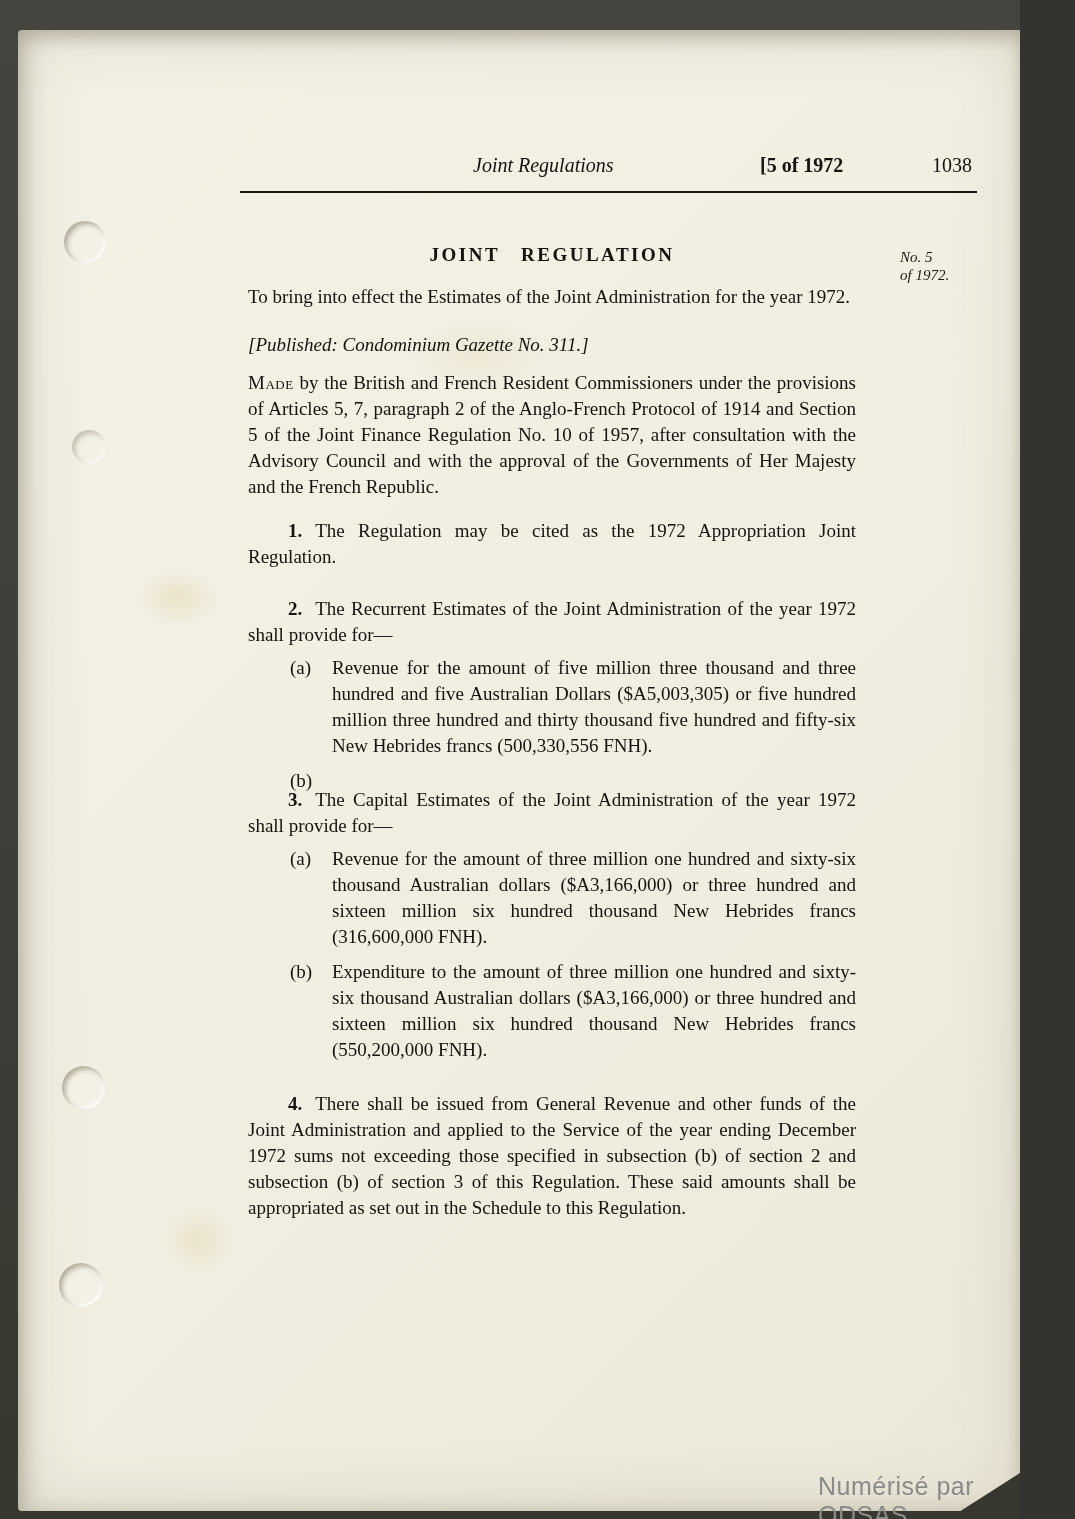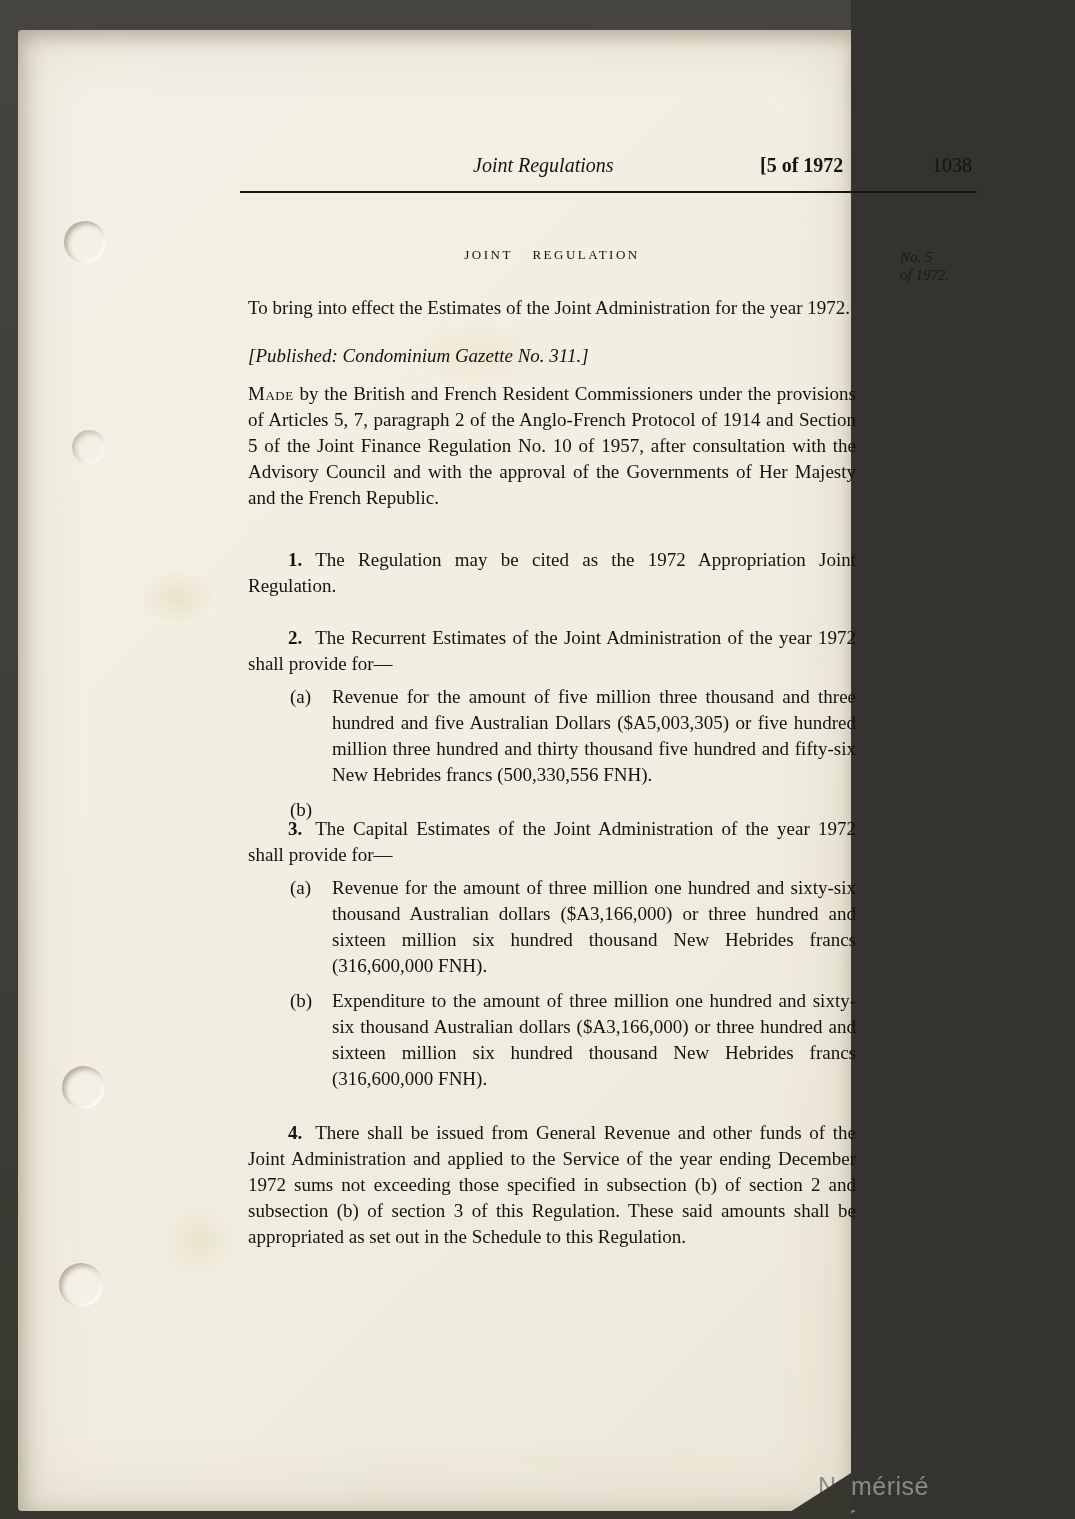--- a/index.html
+++ b/index.html
@@ -4,21 +4,21 @@
 <style>
   * { margin:0; padding:0; box-sizing:border-box; }
   html,body { width:1075px; height:1519px; }
   body {
     background:#34332f;
     font-family:"Liberation Serif", serif;
     overflow:hidden;
   }
   .scan {
     position:relative;
-    width:851px; height:1519px;
+    width:1020px; height:1519px;
     background:linear-gradient(180deg,#45443e 0%, #3e3d38 60%, #38372f 100%);
   }
   .paper {
     position:absolute; left:18px; top:30px; right:0; bottom:8px;
     background:linear-gradient(135deg,#f3f0e5 0%, #f1eee1 55%, #ece8d9 100%);
     box-shadow:
       inset 0 0 70px rgba(105,95,70,.16),
       inset 10px 0 20px rgba(105,95,70,.20),
       inset 0 9px 16px rgba(105,95,70,.25);
     border-radius:4px 0 0 4px;
@@ -52,31 +52,32 @@
     font-size:15px; line-height:18px; color:#1a1913;font-style:italic;
   }
   .marginnote span { display:block; }
 
   .doc {
     position:absolute; left:230px; top:212px; width:608px;
     font-size:19px; line-height:26px; color:#14130e;
     text-align:justify;
   }
   .title {
-    text-align:center; font-size:13px;
+    text-align:center; font-size:19px;
     letter-spacing:2.5px; word-spacing:14px;
-    margin-bottom:27px;
+    margin-bottom:16px;
+    font-weight:bold;
   }
   .subject {
     font-weight:normal;
     padding-left:44px; text-indent:-44px;
     margin-bottom:22px;
   }
   .published { font-style:italic; text-align:left; margin-bottom:12px; }
-  .preamble { margin-bottom:36px; }
+  .preamble { margin-bottom:18px; }
   .smallcaps { font-variant:small-caps; letter-spacing:.5px; }
   p.sec { text-indent:40px; margin-bottom:26px; }
   p.sec .num { font-weight:bold; margin-right:13px; }
   p.sec.intro { margin-bottom:7px; }
   .item { position:relative; padding-left:84px; margin-bottom:9px; }
   .item .label { position:absolute; left:42px; top:0; }
   .item.last { margin-bottom:28px; }
 
   .watermark {
     position:absolute; left:818px; top:1472px;
@@ -132,21 +133,21 @@
       </div>
 
       <div class="group">
         <p class="sec intro"><span class="num">3.</span><span>The Capital Estimates of the Joint Administration of the year 1972 shall provide for—</span></p>
         <div class="item">
           <span class="label">(a)</span>
           <span>Revenue for the amount of three million one hundred and sixty-six thousand Australian dollars ($A3,166,000) or three hundred and sixteen million six hundred thousand New Hebrides francs (316,600,000 FNH).</span>
         </div>
         <div class="item last">
           <span class="label">(b)</span>
-          <span>Expenditure to the amount of three million one hundred and sixty-six thousand Australian dollars ($A3,166,000) or three hundred and sixteen million six hundred thousand New Hebrides francs (316,600,000 FNH).</span>
+          <span>Expenditure to the amount of three million one hundred and sixty-six thousand Australian dollars ($A3,166,000) or three hundred and sixteen million six hundred thousand New Hebrides francs (550,200,000 FNH).</span>
         </div>
       </div>
 
       <p class="sec"><span class="num">4.</span><span>There shall be issued from General Revenue and other funds of the Joint Administration and applied to the Service of the year ending December 1972 sums not exceeding those specified in subsection (b) of section 2 and subsection (b) of section 3 of this Regulation. These said amounts shall be appropriated as set out in the Schedule to this Regulation.</span></p>
     </div>
   </div>
 
   <div class="hole h1"></div>
   <div class="hole h2"></div>
   <div class="hole h3"></div>

